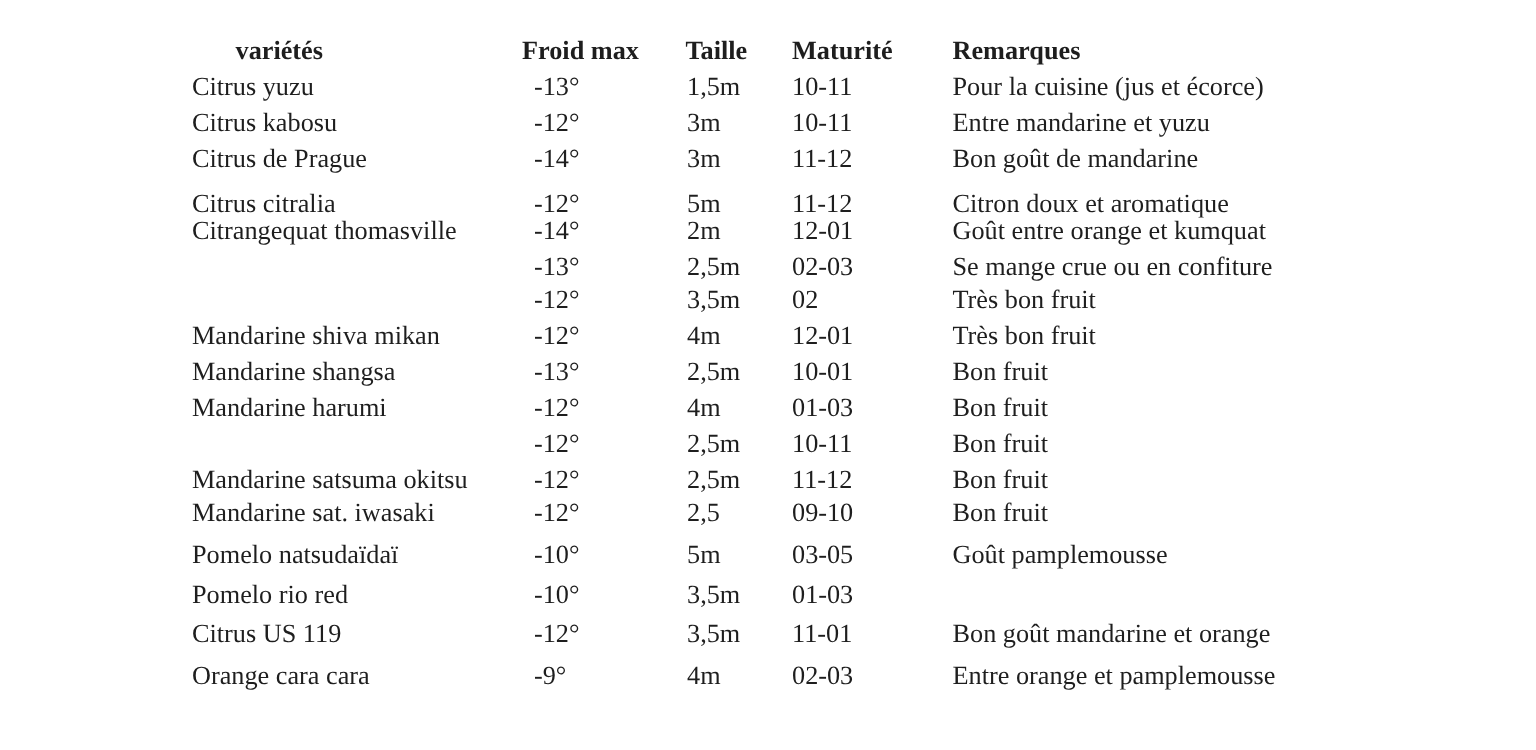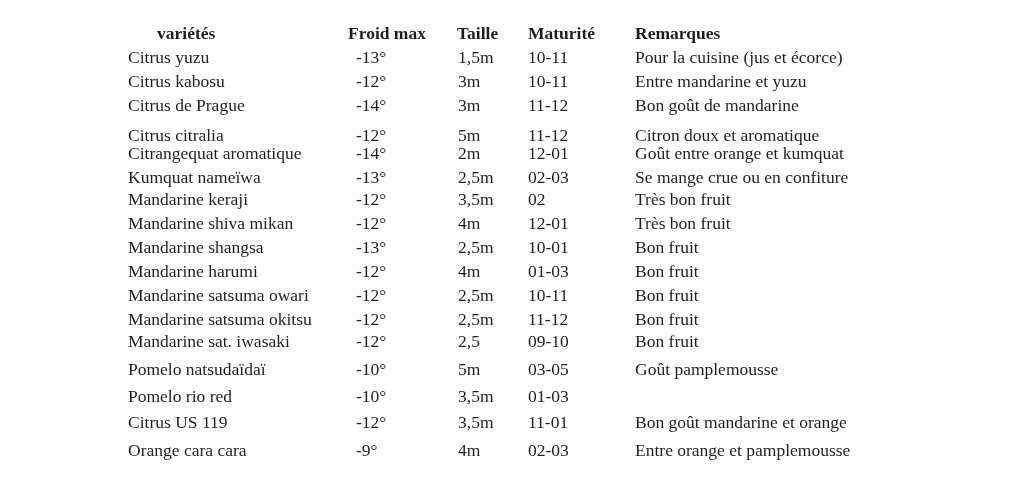--- a/index.html
+++ b/index.html
@@ -87,37 +87,35 @@
 
   <div class="row" style="top:123px;">
     <span class="cell c0">Citrus citralia</span>
     <span class="cell c1">-12°</span>
     <span class="cell c2">5m</span>
     <span class="cell c3">11-12</span>
     <span class="cell c4">Citron doux et aromatique</span>
   </div>
 
   <div class="row" style="top:141px;">
-    <span class="cell c0">Citrangequat aromatique</span>
+    <span class="cell c0">Citrangequat thomasville</span>
     <span class="cell c1">-14°</span>
     <span class="cell c2">2m</span>
     <span class="cell c3">12-01</span>
     <span class="cell c4">Goût entre orange et kumquat</span>
   </div>
 
   <div class="row" style="top:165px;">
-    <span class="cell c0">Kumquat nameïwa</span>
     <span class="cell c1">-13°</span>
     <span class="cell c2">2,5m</span>
     <span class="cell c3">02-03</span>
     <span class="cell c4">Se mange crue ou en confiture</span>
   </div>
 
   <div class="row" style="top:187px;">
-    <span class="cell c0">Mandarine keraji</span>
     <span class="cell c1">-12°</span>
     <span class="cell c2">3,5m</span>
     <span class="cell c3">02</span>
     <span class="cell c4">Très bon fruit</span>
   </div>
 
   <div class="row" style="top:211px;">
     <span class="cell c0">Mandarine shiva mikan</span>
     <span class="cell c1">-12°</span>
     <span class="cell c2">4m</span>
@@ -135,21 +133,20 @@
 
   <div class="row" style="top:259px;text-align:right;">
     <span class="cell c0">Mandarine harumi</span>
     <span class="cell c1">-12°</span>
     <span class="cell c2">4m</span>
     <span class="cell c3">01-03</span>
     <span class="cell c4">Bon fruit</span>
   </div>
 
   <div class="row" style="top:283px;">
-    <span class="cell c0">Mandarine satsuma owari</span>
     <span class="cell c1">-12°</span>
     <span class="cell c2">2,5m</span>
     <span class="cell c3">10-11</span>
     <span class="cell c4">Bon fruit</span>
   </div>
 
   <div class="row" style="top:307px;">
     <span class="cell c0">Mandarine satsuma okitsu</span>
     <span class="cell c1">-12°</span>
     <span class="cell c2">2,5m</span>

